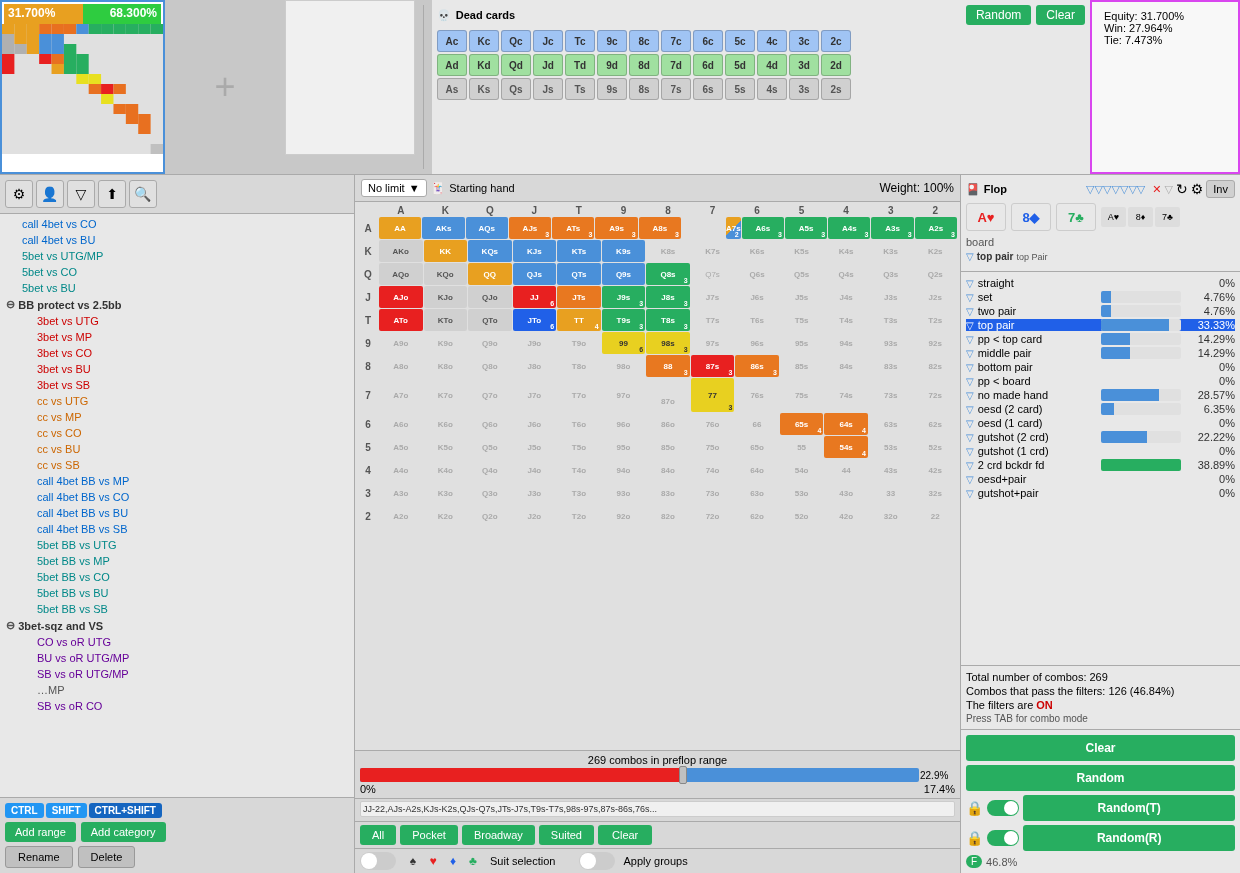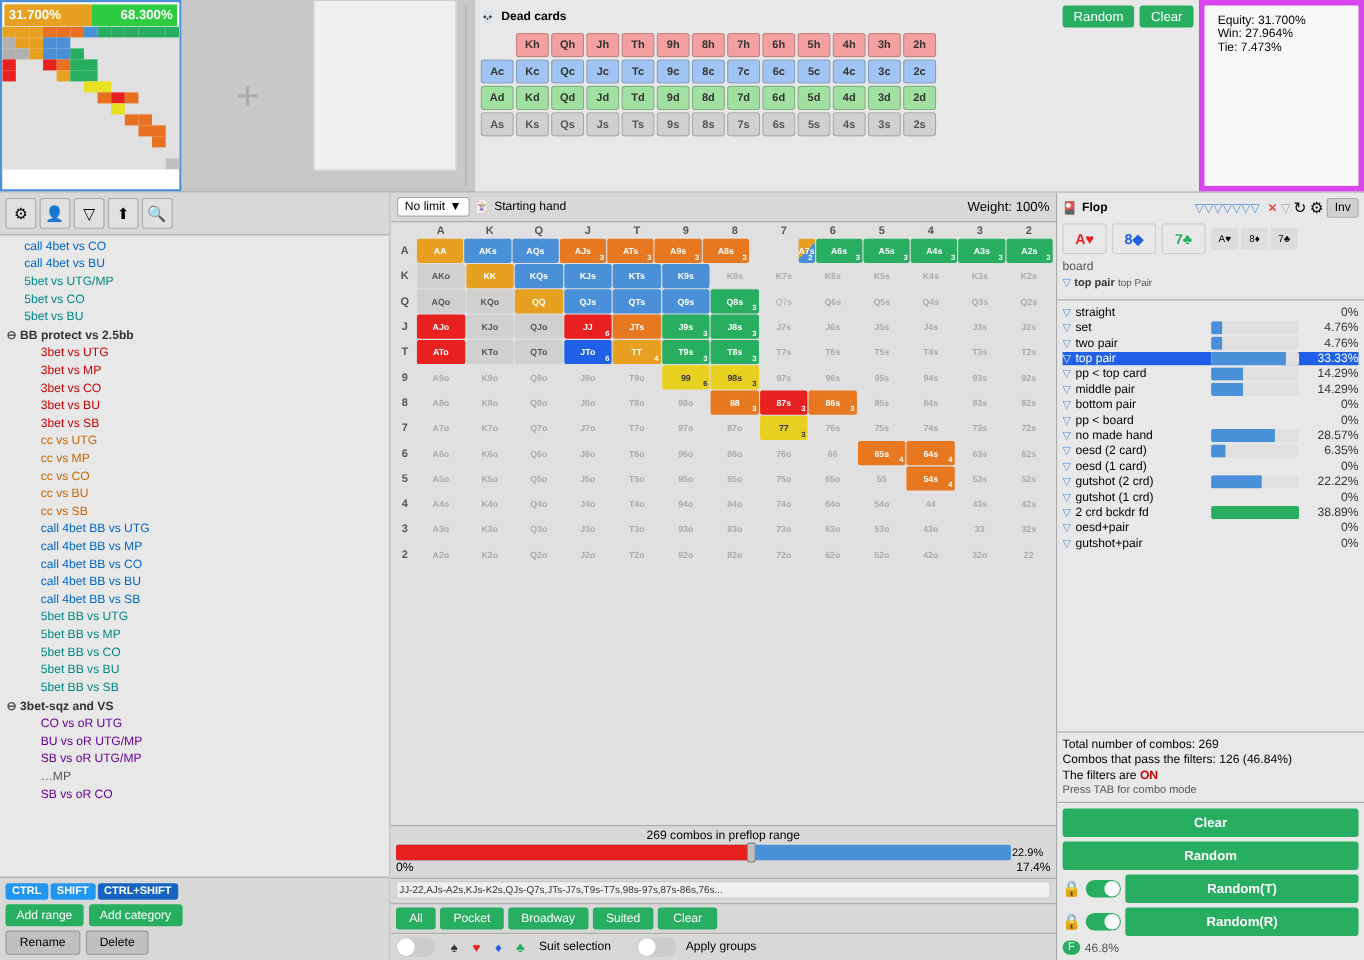--- a/index.html
+++ b/index.html
@@ -119,21 +119,21 @@
     .toggle-sm { width: 32px; height: 16px; background: #27ae60; border-radius: 8px; position: relative; cursor: pointer; }
     .toggle-sm-knob { width: 14px; height: 14px; background: white; border-radius: 50%; position: absolute; top: 1px; right: 1px; }
     .filter-badge { background: #27ae60; color: white; padding: 1px 5px; border-radius: 10px; font-size: 10px; }
     .pct-badge { font-size: 11px; color: #555; }
 
     
     ::-webkit-scrollbar { width: 6px; height: 6px; }
     ::-webkit-scrollbar-track { background: #d0d0d0; }
     ::-webkit-scrollbar-thumb { background: #999; border-radius: 3px; }
 
-    .top-right-equity { background: #f8f8f8; border: 5px solid #d946ef; padding: 8px 12px; min-width: 150px; }
+    .top-right-equity { background: #f8f8f8; border: 2px solid #d946ef; padding: 8px 12px; min-width: 150px; }
   </style>
 </head>
 <body>
 
 <div class="top-section">
 
   <div class="range-display">
     <div class="pct-bar">
       <div class="pct-blue">31.700%</div>
       <div class="pct-green">68.300%</div>
@@ -211,35 +211,20 @@
         <span>Dead cards</span>
       </div>
       <div class="dead-cards-btns">
         <button class="btn-green">Random</button>
         <button class="btn-green">Clear</button>
       </div>
     </div>
 
     <div class="card-grid">
       <div class="card-row">
-        <div style="width:30px;"></div>
-        <div class="card card-pink">Kh</div>
-        <div class="card card-pink">Qh</div>
-        <div class="card card-pink">Jh</div>
-        <div class="card card-pink">Th</div>
-        <div class="card card-pink">9h</div>
-        <div class="card card-pink">8h</div>
-        <div class="card card-pink">7h</div>
-        <div class="card card-pink">6h</div>
-        <div class="card card-pink">5h</div>
-        <div class="card card-pink">4h</div>
-        <div class="card card-pink">3h</div>
-        <div class="card card-pink">2h</div>
-      </div>
-      <div class="card-row">
         <div class="card card-blue">Ac</div>
         <div class="card card-blue">Kc</div>
         <div class="card card-blue">Qc</div>
         <div class="card card-blue">Jc</div>
         <div class="card card-blue">Tc</div>
         <div class="card card-blue">9c</div>
         <div class="card card-blue">8c</div>
         <div class="card card-blue">7c</div>
         <div class="card card-blue">6c</div>
         <div class="card card-blue">5c</div>
@@ -311,21 +296,20 @@
       <div class="sidebar-item indent2 si-red">3bet vs UTG</div>
       <div class="sidebar-item indent2 si-red">3bet vs MP</div>
       <div class="sidebar-item indent2 si-red">3bet vs CO</div>
       <div class="sidebar-item indent2 si-red">3bet vs BU</div>
       <div class="sidebar-item indent2 si-red">3bet vs SB</div>
       <div class="sidebar-item indent2 si-orange">cc vs UTG</div>
       <div class="sidebar-item indent2 si-orange">cc vs MP</div>
       <div class="sidebar-item indent2 si-orange">cc vs CO</div>
       <div class="sidebar-item indent2 si-orange">cc vs BU</div>
       <div class="sidebar-item indent2 si-orange">cc vs SB</div>
-      <div class="sidebar-item indent2 si-blue">call 4bet BB vs UTG</div>
       <div class="sidebar-item indent2 si-blue">call 4bet BB vs MP</div>
       <div class="sidebar-item indent2 si-blue">call 4bet BB vs CO</div>
       <div class="sidebar-item indent2 si-blue">call 4bet BB vs BU</div>
       <div class="sidebar-item indent2 si-blue">call 4bet BB vs SB</div>
       <div class="sidebar-item indent2 si-teal">5bet BB vs UTG</div>
       <div class="sidebar-item indent2 si-teal">5bet BB vs MP</div>
       <div class="sidebar-item indent2 si-teal">5bet BB vs CO</div>
       <div class="sidebar-item indent2 si-teal">5bet BB vs BU</div>
       <div class="sidebar-item indent2 si-teal">5bet BB vs SB</div>
       <div class="sidebar-item si-dark" style="display:flex;align-items:center;">
@@ -501,21 +485,21 @@
             <div class="hm-cell hm-empty" style="min-height: 22px; position: relative; font-size: 8px; font-weight: bold; display: flex; align-items: center; justify-content: center; border-radius: 2px; cursor: pointer;">82s</div>
           </div>
           <div style="display: grid; grid-template-columns: 20px repeat(13, 1fr); gap: 1px;">
             <div style="display: flex; align-items: center; justify-content: center; font-size: 10px; font-weight: bold; color: rgb(85, 85, 85);">7</div>
             <div class="hm-cell hm-empty" style="min-height: 22px; position: relative; font-size: 8px; font-weight: bold; display: flex; align-items: center; justify-content: center; border-radius: 2px; cursor: pointer;">A7o</div>
             <div class="hm-cell hm-empty" style="min-height: 22px; position: relative; font-size: 8px; font-weight: bold; display: flex; align-items: center; justify-content: center; border-radius: 2px; cursor: pointer;">K7o</div>
             <div class="hm-cell hm-empty" style="min-height: 22px; position: relative; font-size: 8px; font-weight: bold; display: flex; align-items: center; justify-content: center; border-radius: 2px; cursor: pointer;">Q7o</div>
             <div class="hm-cell hm-empty" style="min-height: 22px; position: relative; font-size: 8px; font-weight: bold; display: flex; align-items: center; justify-content: center; border-radius: 2px; cursor: pointer;">J7o</div>
             <div class="hm-cell hm-empty" style="min-height: 22px; position: relative; font-size: 8px; font-weight: bold; display: flex; align-items: center; justify-content: center; border-radius: 2px; cursor: pointer;">T7o</div>
             <div class="hm-cell hm-empty" style="min-height: 22px; position: relative; font-size: 8px; font-weight: bold; display: flex; align-items: center; justify-content: center; border-radius: 2px; cursor: pointer;">97o</div>
-            <div class="hm-cell hm-empty" style="min-height: 22px; position: relative; font-size: 8px; font-weight: bold; display: flex; align-items: center; justify-content: center; border-radius: 2px; cursor: pointer;">87o</div>
+            <div class="hm-cell hm-empty" style="min-height: 22px; position: relative; font-size: 8px; font-weight: bold; display: flex; align-items: center; justify-content: center; border-radius: 2px; cursor: pointer; margin-top: 12px;">87o</div>
             <div class="hm-cell hm-yellow" style="min-height: 22px; position: relative; font-size: 8px; font-weight: bold; display: flex; align-items: center; justify-content: center; border-radius: 2px; cursor: pointer;">77<span class="sub-num" style="font-size: 7px; position: absolute; bottom: 1px; right: 2px;">3</span></div>
             <div class="hm-cell hm-empty" style="min-height: 22px; position: relative; font-size: 8px; font-weight: bold; display: flex; align-items: center; justify-content: center; border-radius: 2px; cursor: pointer;">76s</div>
             <div class="hm-cell hm-empty" style="min-height: 22px; position: relative; font-size: 8px; font-weight: bold; display: flex; align-items: center; justify-content: center; border-radius: 2px; cursor: pointer;">75s</div>
             <div class="hm-cell hm-empty" style="min-height: 22px; position: relative; font-size: 8px; font-weight: bold; display: flex; align-items: center; justify-content: center; border-radius: 2px; cursor: pointer;">74s</div>
             <div class="hm-cell hm-empty" style="min-height: 22px; position: relative; font-size: 8px; font-weight: bold; display: flex; align-items: center; justify-content: center; border-radius: 2px; cursor: pointer;">73s</div>
             <div class="hm-cell hm-empty" style="min-height: 22px; position: relative; font-size: 8px; font-weight: bold; display: flex; align-items: center; justify-content: center; border-radius: 2px; cursor: pointer;">72s</div>
           </div>
           <div style="display: grid; grid-template-columns: 20px repeat(13, 1fr); gap: 1px;">
             <div style="display: flex; align-items: center; justify-content: center; font-size: 10px; font-weight: bold; color: rgb(85, 85, 85);">6</div>
             <div class="hm-cell hm-empty" style="min-height: 22px; position: relative; font-size: 8px; font-weight: bold; display: flex; align-items: center; justify-content: center; border-radius: 2px; cursor: pointer;">A6o</div>

